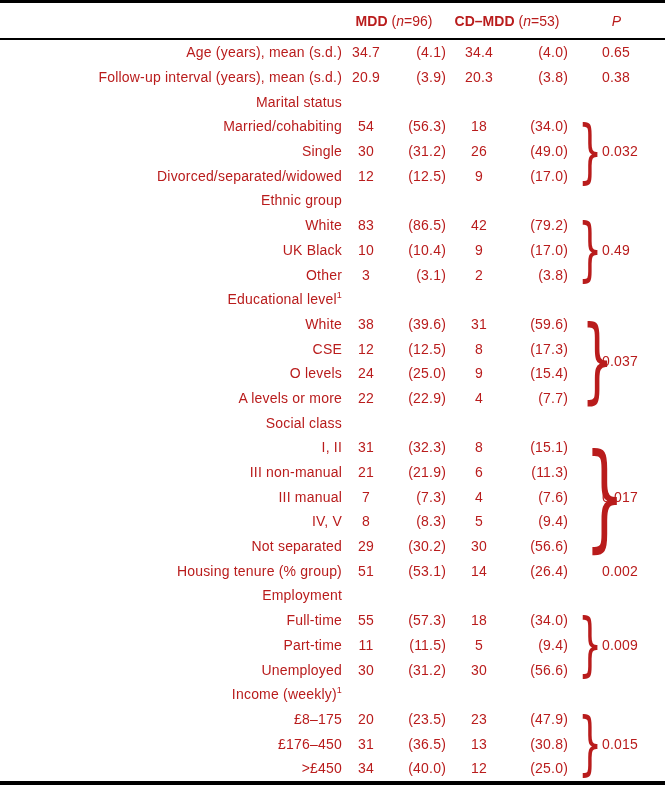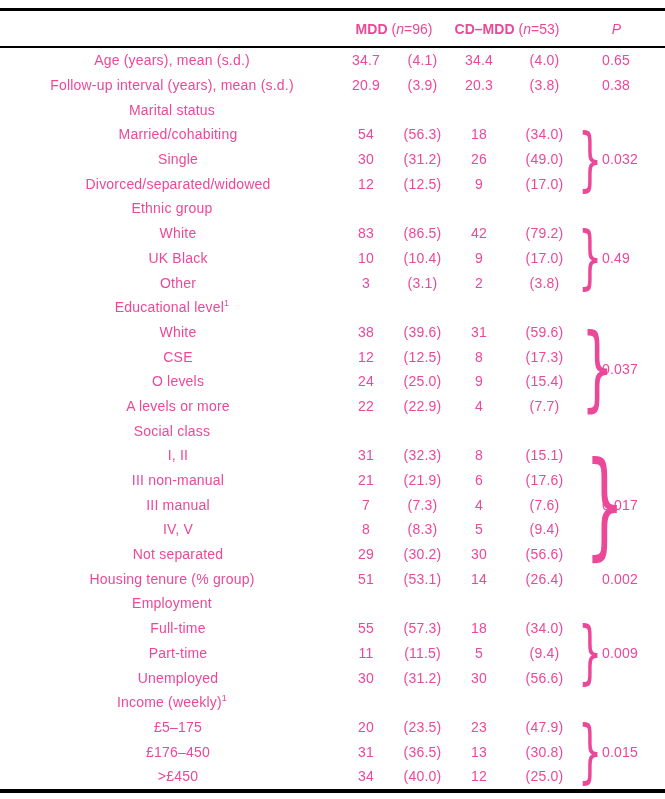--- a/index.html
+++ b/index.html
@@ -1,24 +1,24 @@
 <!DOCTYPE html>
 <html><head>
 <meta charset="utf-8">
 <style>
   html, body { margin: 0; padding: 0; background: #ffffff; }
   .page {
     position: relative;
     width: 665px;
     height: 799px;
     box-sizing: border-box;
-    padding-top: 8px;
+    padding-top: 0;
     background: #ffffff;
     font-family: "Liberation Sans", sans-serif;
-    color: #ec4899;
+    color: #b91c1c;
     overflow: hidden;
   }
   table {
     width: 665px;
     border-collapse: collapse;
     table-layout: fixed;
     border-top: 3px solid #000;
     border-bottom: 4px solid #000;
   }
   thead th {
@@ -35,24 +35,24 @@
   .group-n { font-style: italic; }
   .p-head { text-align: center; font-style: italic; }
   td {
     height: 24.7px;
     font-size: 14px;
     padding: 0;
     vertical-align: middle;
     white-space: nowrap;
     overflow: visible;
   }
-  .lbl { text-align: center; padding-left: 2px; letter-spacing: 0.2px; }
+  .lbl { text-align: right; padding-left: 2px; letter-spacing: 0.2px; }
   .indent { padding-left: 14px; }
   .num { text-align: center; letter-spacing: 0.2px; }
-  .pct { text-align: center; padding-left: 9px; letter-spacing: 0.2px; }
+  .pct { text-align: right; padding-left: 9px; letter-spacing: 0.2px; }
   .brace-cell { text-align: center; vertical-align: middle; }
   .brace {
     display: inline-block;
     line-height: 1;
     transform: scaleX(0.55);
     transform-origin: center;
     font-family: "DejaVu Sans", sans-serif;
     font-weight: 400;
   }
   .p-cell { text-align: left; padding-right: 10px; letter-spacing: 0.2px; }
@@ -222,21 +222,21 @@
           <td class="num">8</td>
           <td class="pct">(15.1)</td>
           <td class="brace-cell" rowspan="5"><span class="brace" style="font-size: 115px;">}</span></td>
           <td class="p-cell" rowspan="5">0.017</td>
         </tr>
         <tr>
           <td class="lbl indent"><span>III non-manual</span></td>
           <td class="num">21</td>
           <td class="pct">(21.9)</td>
           <td class="num">6</td>
-          <td class="pct">(17.6)</td>
+          <td class="pct">(11.3)</td>
         </tr>
         <tr>
           <td class="lbl indent"><span>III manual</span></td>
           <td class="num">7</td>
           <td class="pct">(7.3)</td>
           <td class="num">4</td>
           <td class="pct">(7.6)</td>
         </tr>
         <tr>
           <td class="lbl indent"><span>IV, V</span></td>
@@ -296,21 +296,21 @@
         <tr>
           <td class="lbl"><span>Income (weekly)</span><sup>1</sup></td>
           <td class="num"></td>
           <td class="pct"></td>
           <td class="num"></td>
           <td class="pct"></td>
           <td class="brace-cell" rowspan="1"></td>
           <td class="p-cell" rowspan="1"></td>
         </tr>
         <tr>
-          <td class="lbl indent"><span>£5–175</span></td>
+          <td class="lbl indent"><span>£8–175</span></td>
           <td class="num">20</td>
           <td class="pct">(23.5)</td>
           <td class="num">23</td>
           <td class="pct">(47.9)</td>
           <td class="brace-cell" rowspan="3"><span class="brace" style="font-size: 69px;">}</span></td>
           <td class="p-cell" rowspan="3">0.015</td>
         </tr>
         <tr>
           <td class="lbl indent"><span>£176–450</span></td>
           <td class="num">31</td>

